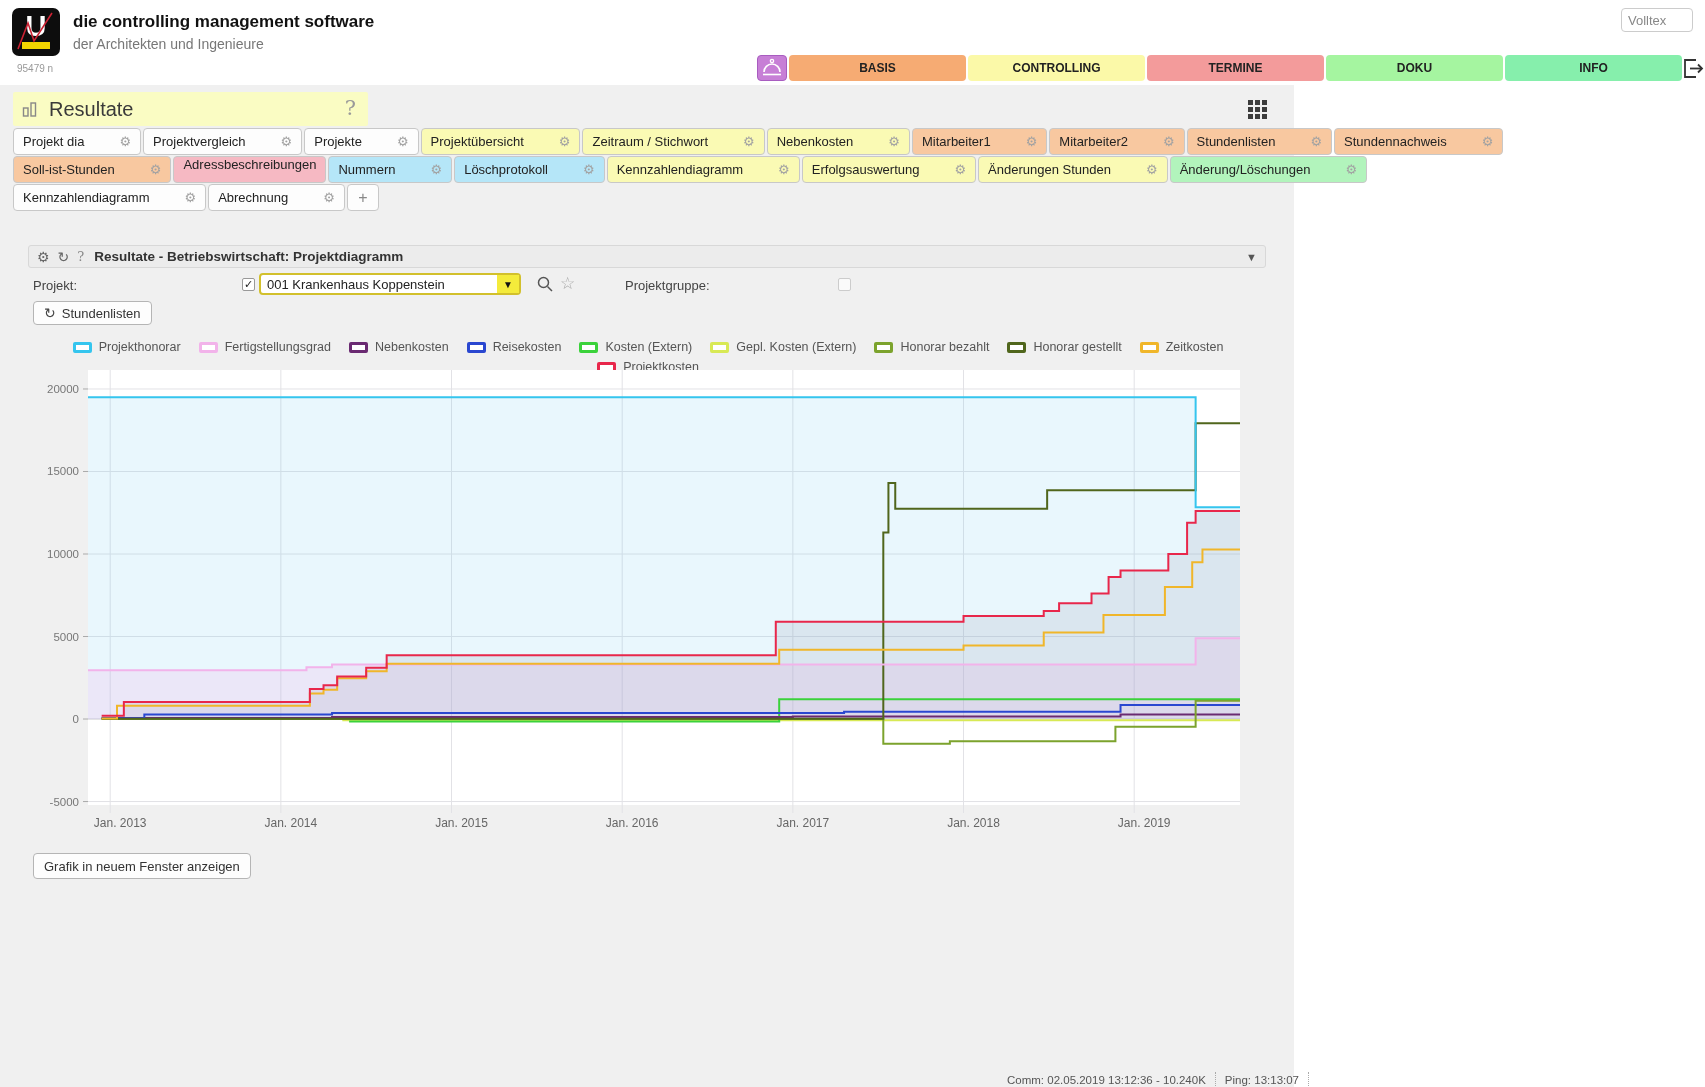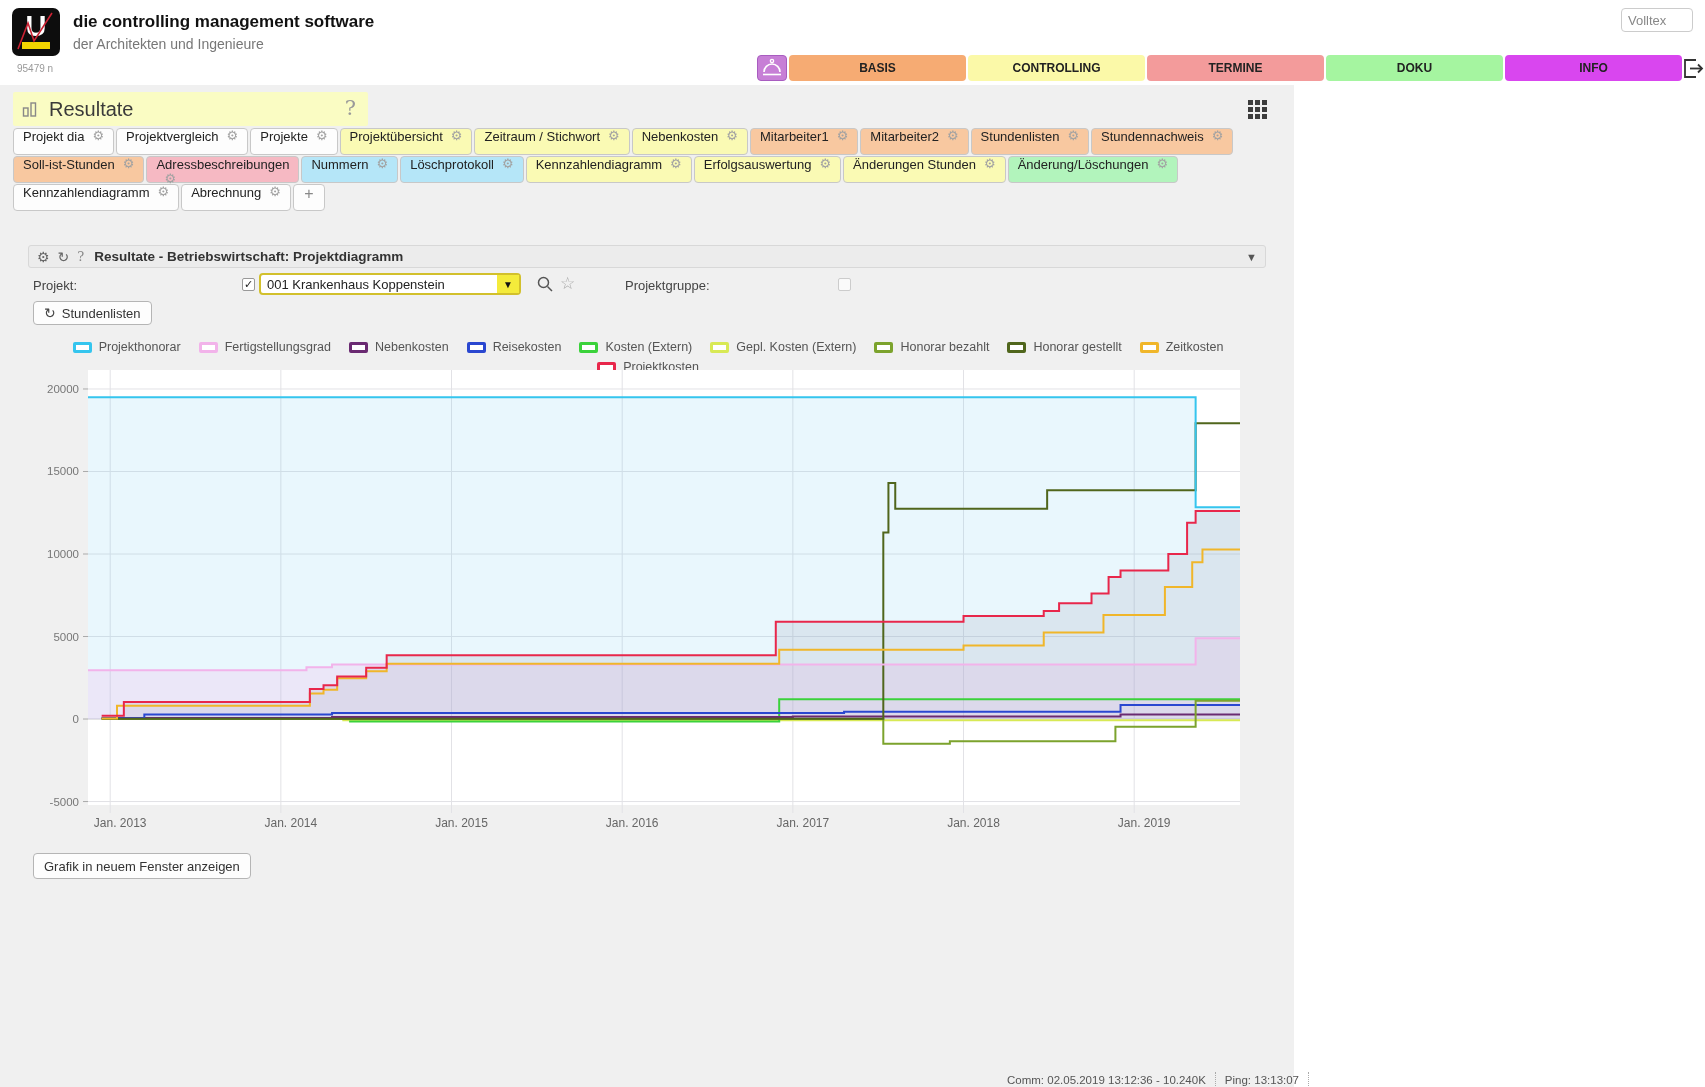--- a/index.html
+++ b/index.html
@@ -31,21 +31,21 @@
   .title-box .ticon{margin-left:9px;margin-right:9px;display:flex;}
   .page-title{font-size:20px;color:#3a3a3a;}
   .help-q{position:absolute;right:12px;top:4px;font-size:21px;color:#9a9a9a;font-family:"DejaVu Serif",serif;}
   .grid-icon{position:absolute;left:1248px;top:15px;width:20px;height:20px;display:grid;
     grid-template-columns:5px 5px 5px;grid-template-rows:5px 5px 5px;gap:2px;}
   .grid-icon span{background:#3c3c3c;display:block;}
   
   .tabs{position:absolute;left:13px;top:43px;width:1260px;}
   .tab-row{display:flex;gap:2px;margin-bottom:1px;height:27px;}
   .tab{box-sizing:border-box;height:27px;border:1px solid #c8c8c8;border-radius:4px;display:flex;
-    align-items:flex-start;padding:0 9px;font-size:13px;color:#222;white-space:nowrap;}
+    align-items:center;padding:0 9px;font-size:13px;color:#222;white-space:nowrap;gap:27px;}
   .tab .gear{margin-left:8px;font-size:13px;color:#a2a2a2;line-height:1;}
   .tab.plus{width:32px;justify-content:center;color:#888;font-size:16px;}
   
   .toolbar{position:absolute;left:28px;top:160px;width:1238px;height:23px;background:#ececec;
     border:1px solid #d8d8d8;border-radius:3px;box-sizing:border-box;display:flex;align-items:center;}
   .toolbar .ticon{color:#666;font-size:14px;margin-left:8px;line-height:1;}
   .toolbar .thelp{color:#888;font-size:13px;margin-left:8px;font-family:"DejaVu Serif",serif;}
   .toolbar-title{margin-left:10px;font-size:13.5px;font-weight:bold;color:#333;}
   .toolbar .caret{margin-left:auto;margin-right:8px;color:#555;font-size:11px;}
   
@@ -104,21 +104,21 @@
         <circle cx="11" cy="3" r="1.6" fill="none" stroke="#fff" stroke-width="1.4"></circle>
         <path d="M3,14 a8,8 0 0 1 16,0" fill="none" stroke="#fff" stroke-width="1.6"></path>
         <line x1="2" y1="16.5" x2="20" y2="16.5" stroke="#fff" stroke-width="1.6"></line>
       </svg>
     </div>
 
   <div class="nav-tab" style="background: rgb(246, 171, 115);">BASIS</div>
       <div class="nav-tab" style="background: rgb(251, 249, 168);">CONTROLLING</div>
       <div class="nav-tab" style="background: rgb(243, 155, 155);">TERMINE</div>
       <div class="nav-tab" style="background: rgb(165, 245, 160);">DOKU</div>
-      <div class="nav-tab" style="background: #d946ef;">INFO</div>
+      <div class="nav-tab" style="background: #86efac;">INFO</div>
     </div>
   <div class="logout-btn">
     <svg width="24" height="24">
       <path d="M15,4 H4 V21 H15" fill="none" stroke="#333" stroke-width="1.8"></path>
       <line x1="9" y1="12.5" x2="21" y2="12.5" stroke="#333" stroke-width="1.8"></line>
       <polyline points="17,8.5 21,12.5 17,16.5" fill="none" stroke="#333" stroke-width="1.8"></polyline>
     </svg>
   </div>
 </div>
 

